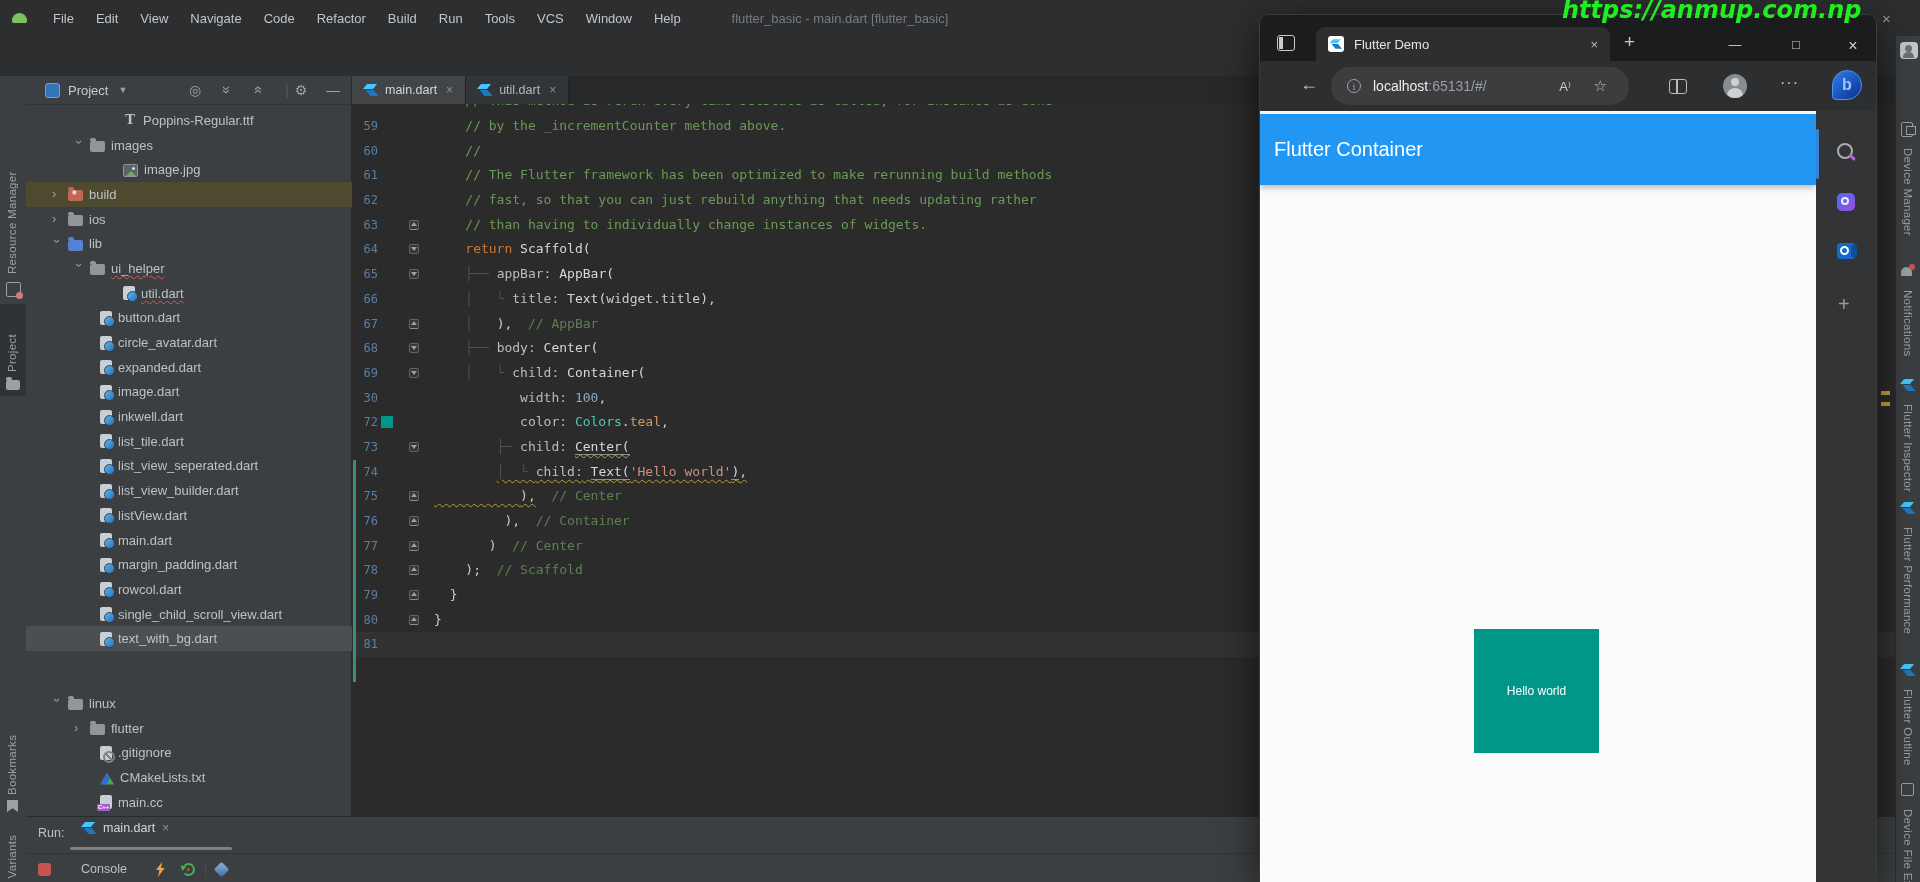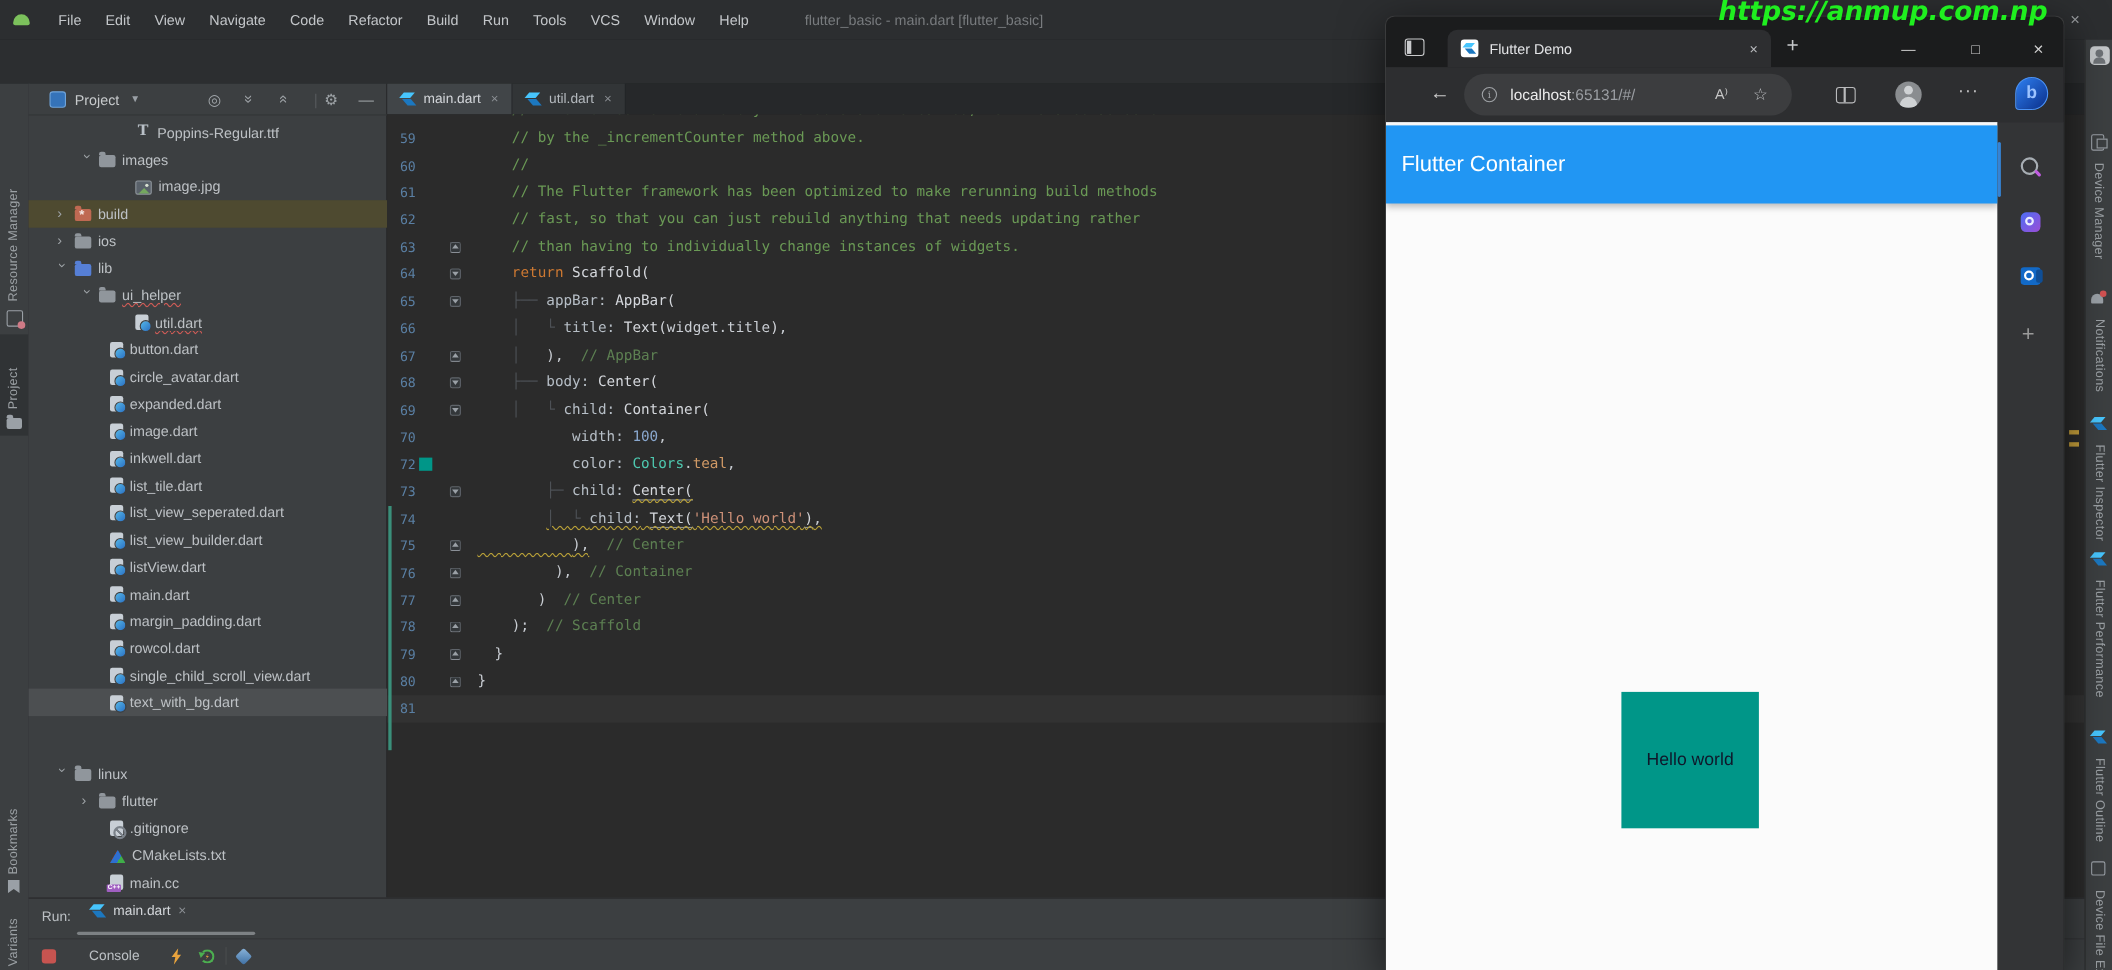--- a/index.html
+++ b/index.html
@@ -165,21 +165,21 @@
   .avatar::after{content:"";position:absolute;left:4px;top:14px;width:16px;height:10px;border-radius:8px 8px 0 0;background:#cfd2d4;}
   #more-btn{position:absolute;left:520px;top:13px;color:#c8c8c8;font-size:16px;letter-spacing:1px;}
   .bing{position:absolute;left:572px;top:9px;width:30px;height:30px;border-radius:50% 50% 50% 12%;
     background:linear-gradient(135deg,#2f7ff0,#0a2f8a);display:flex;align-items:center;justify-content:center;
     color:#9cc3ff;font-weight:bold;font-size:16px;border:1.5px solid #4b93f7;box-sizing:border-box;}
   #bcontent{position:absolute;left:0;top:96px;width:556px;height:772px;background:#fbfbfb;}
   #appbar{position:absolute;left:0;top:3px;width:556px;height:71px;display:flex;align-items:center;
     box-shadow:0 3px 6px rgba(0,0,0,.25);}
   #appbar-title{color:#fff;font-size:20px;margin-left:14px;}
   #teal-box{position:absolute;left:214px;top:518px;width:125px;height:124px;display:flex;align-items:center;justify-content:center;}
-  #hello-text{color:#0f172a;font-size:16px;}
+  #hello-text{color:#ffffff;font-size:12px;}
   #bsidebar{position:absolute;left:556px;top:96px;width:61px;height:772px;background:#333436;}
   .sb-accent{position:absolute;left:0;top:18px;width:3px;height:50px;background:#3584d6;border-radius:2px;}
   .mag{position:absolute;left:21px;top:32px;width:12px;height:12px;border:2.5px solid #a7adb3;border-radius:50%;}
   .mag::after{content:"";position:absolute;left:10px;top:11px;width:7px;height:3px;background:#c05ce0;transform:rotate(45deg);border-radius:2px;}
   .m365{position:absolute;left:21px;top:82px;width:18px;height:18px;border-radius:5px;background:linear-gradient(135deg,#4c6ef5,#9b4dd6);}
   .m365::after{content:"";position:absolute;left:4px;top:4px;width:8px;height:8px;border:2px solid #e8ecff;border-radius:50%;box-sizing:border-box;}
   .outlook{position:absolute;left:21px;top:132px;width:18px;height:16px;background:#1269c7;border-radius:3px;}
   .outlook::after{content:"";position:absolute;left:3px;top:3px;width:9px;height:9px;border:2px solid #fff;border-radius:50%;box-sizing:border-box;}
   .outlook::before{content:"";position:absolute;right:-2px;top:2px;width:6px;height:12px;background:#0f4e96;border-radius:2px;}
   .sb-plus{position:absolute;left:22px;top:182px;color:#9a9a9a;font-size:20px;font-weight:300;}
@@ -445,21 +445,21 @@
           <span class="lnum">68</span>
           <span class="fd d"></span>
           <pre class="codepre"><span class="sp">    </span><span class="gd">├── </span><span class="pr">body:</span><span class="pl"> </span><span class="cls">Center(</span></pre>
         </div>
         <div class="crow">
           <span class="lnum">69</span>
           <span class="fd d"></span>
           <pre class="codepre"><span class="sp">    </span><span class="gd">│   └ </span><span class="pr">child:</span><span class="pl"> </span><span class="cls">Container(</span></pre>
         </div>
         <div class="crow">
-          <span class="lnum">70</span>
+          <span class="lnum">30</span>
           <pre class="codepre"><span class="sp">           </span><span class="pr">width:</span><span class="pl"> </span><span class="num">100</span><span class="pl">,</span></pre>
         </div>
         <div class="crow">
           <span class="lnum">72</span>
           <span class="chip"></span>
           <pre class="codepre"><span class="sp">           </span><span class="pr">color:</span><span class="pl"> </span><span class="tl">Colors</span><span class="pl">.</span><span class="mem">teal</span><span class="pl">,</span></pre>
         </div>
         <div class="crow">
           <span class="lnum">73</span>
           <span class="fd d"></span>

